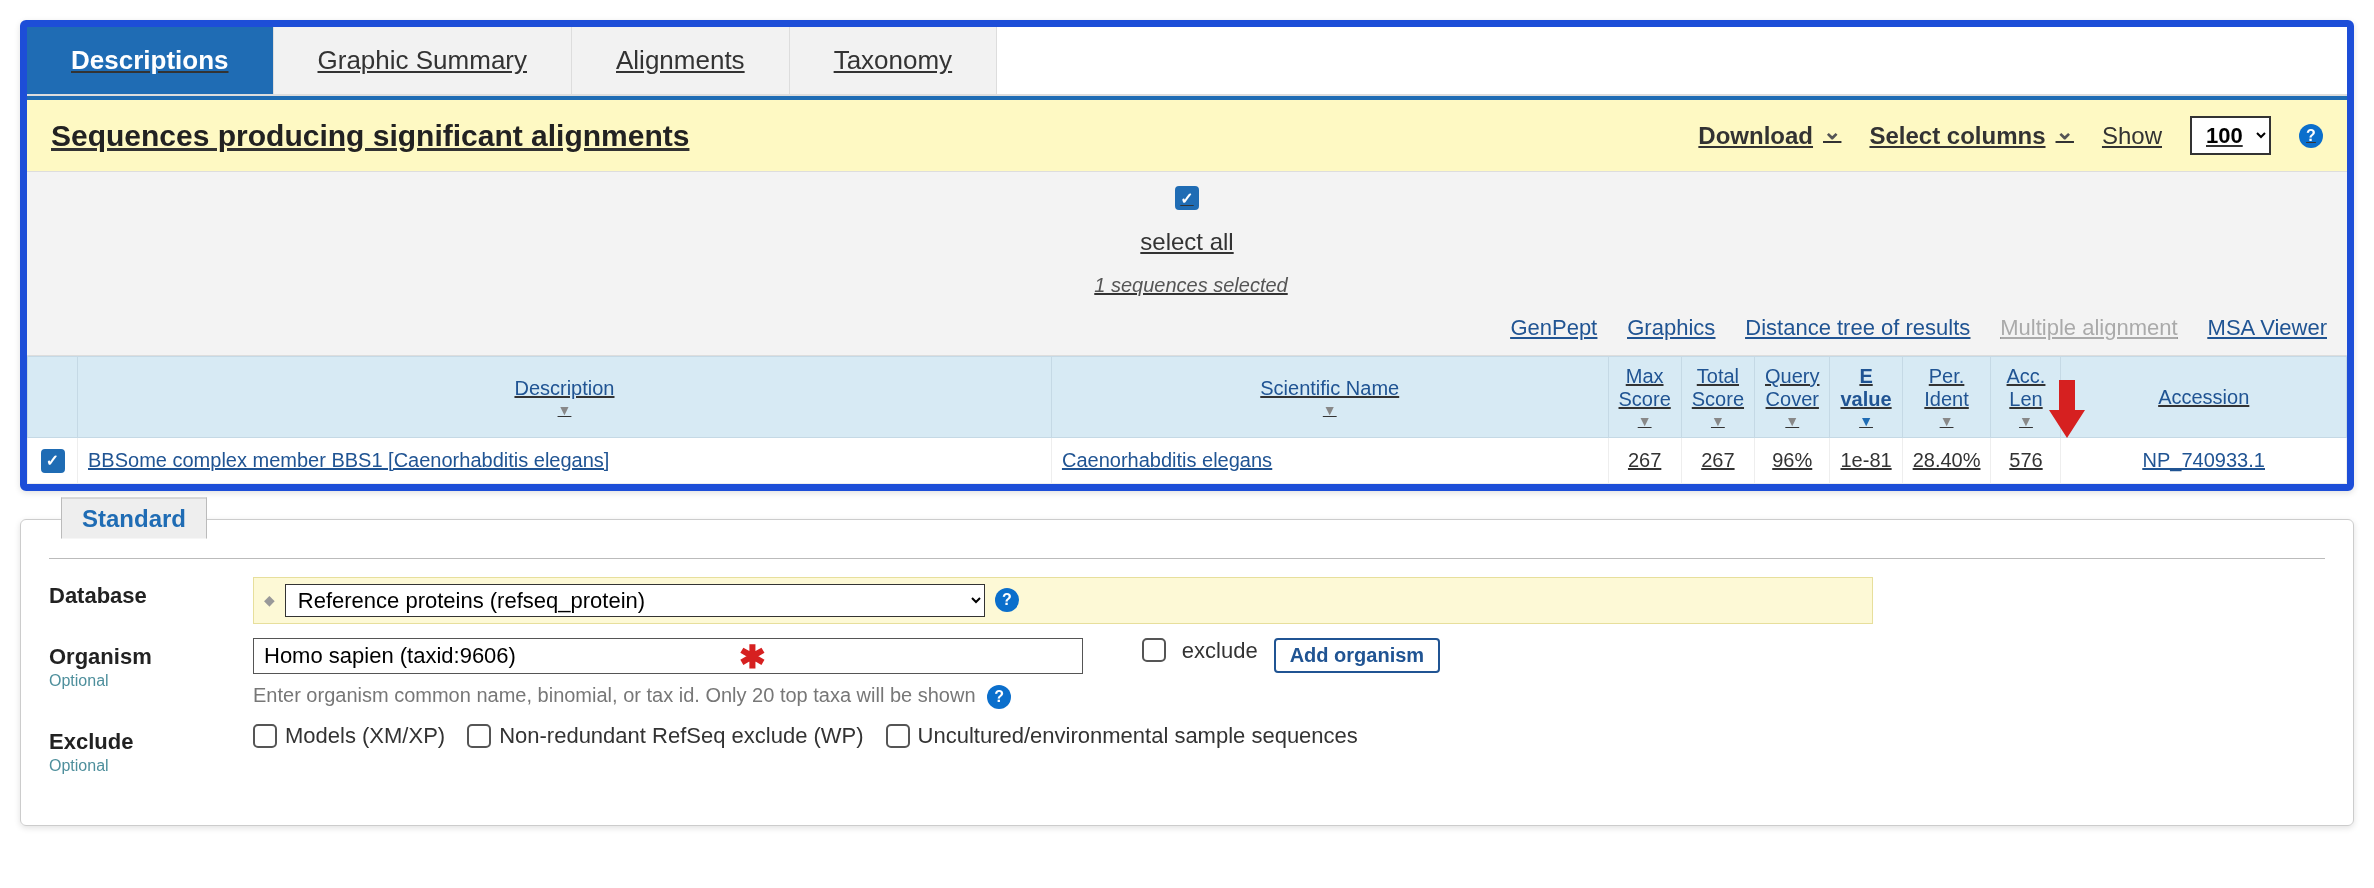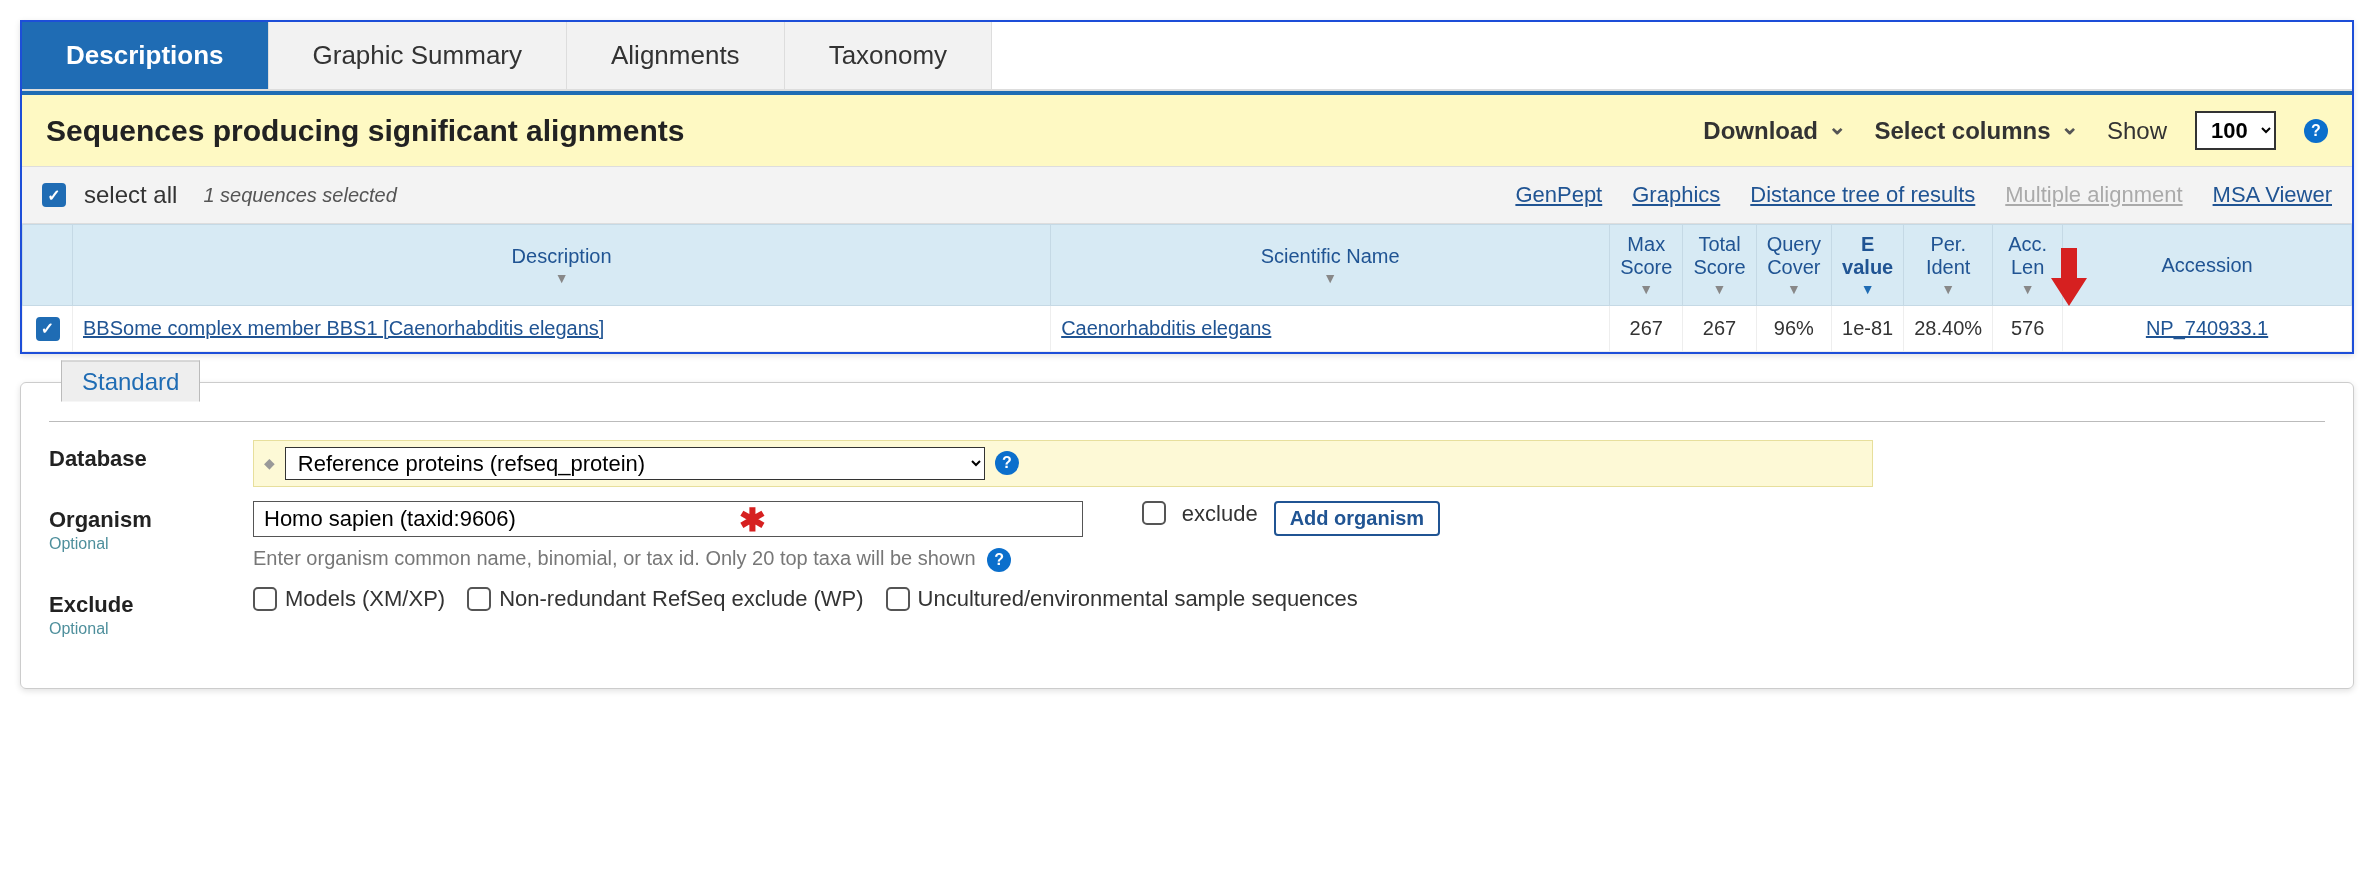--- a/index.html
+++ b/index.html
@@ -8,26 +8,27 @@
     padding: 20px;
     font-family: Arial, Helvetica, sans-serif;
     font-size: 20px;
     background: #fff;
     color: #333;
   }
   a { color: #205493; text-decoration: underline; cursor: pointer; }
 
   
   .results-panel {
-    border: 2px solid #1d4ed8;
-    border-radius: 0;
+    border: 7px solid #1d4ed8;
+    border-radius: 6px;
     box-shadow: 0 2px 6px rgba(0,0,0,0.12);
     overflow: hidden;
     margin-bottom: 28px;
     width: 100%;
+    text-decoration: underline;
   }
   .tabs-row {
     display: flex;
     background: #fff;
     border-bottom: 2px solid #ddd;
   }
   .tab {
     padding: 18px 44px;
     font-size: 26px;
     color: #333;
@@ -97,20 +98,21 @@
   }
 
   .select-row {
     background: #f3f3f3;
     padding: 14px 20px;
     display: flex;
     align-items: center;
     gap: 18px;
     border-top: 1px solid #ddd;
     border-bottom: 1px solid #ddd;
+    flex-direction: column;
   }
   .checkbox {
     width: 24px; height: 24px;
     border: 2px solid #1f6cb4;
     border-radius: 4px;
     display: inline-flex;
     align-items: center;
     justify-content: center;
     background: #fff;
     cursor: pointer;
@@ -179,21 +181,21 @@
   }
   .fieldset-tab {
     position: absolute;
     top: -2px;
     left: 40px;
     background: #eee;
     border: 1px solid #bbb;
     border-bottom: none;
     padding: 6px 20px;
     font-size: 24px;
-    font-weight: normal;
+    font-weight: bold;
     color: #1f6cb4;
     transform: translateY(-50%);
   }
   .fieldset-line {
     border-top: 1px solid #bbb;
     margin-top: 14px;
     margin-bottom: 18px;
   }
   .form-row {
     display: flex;

